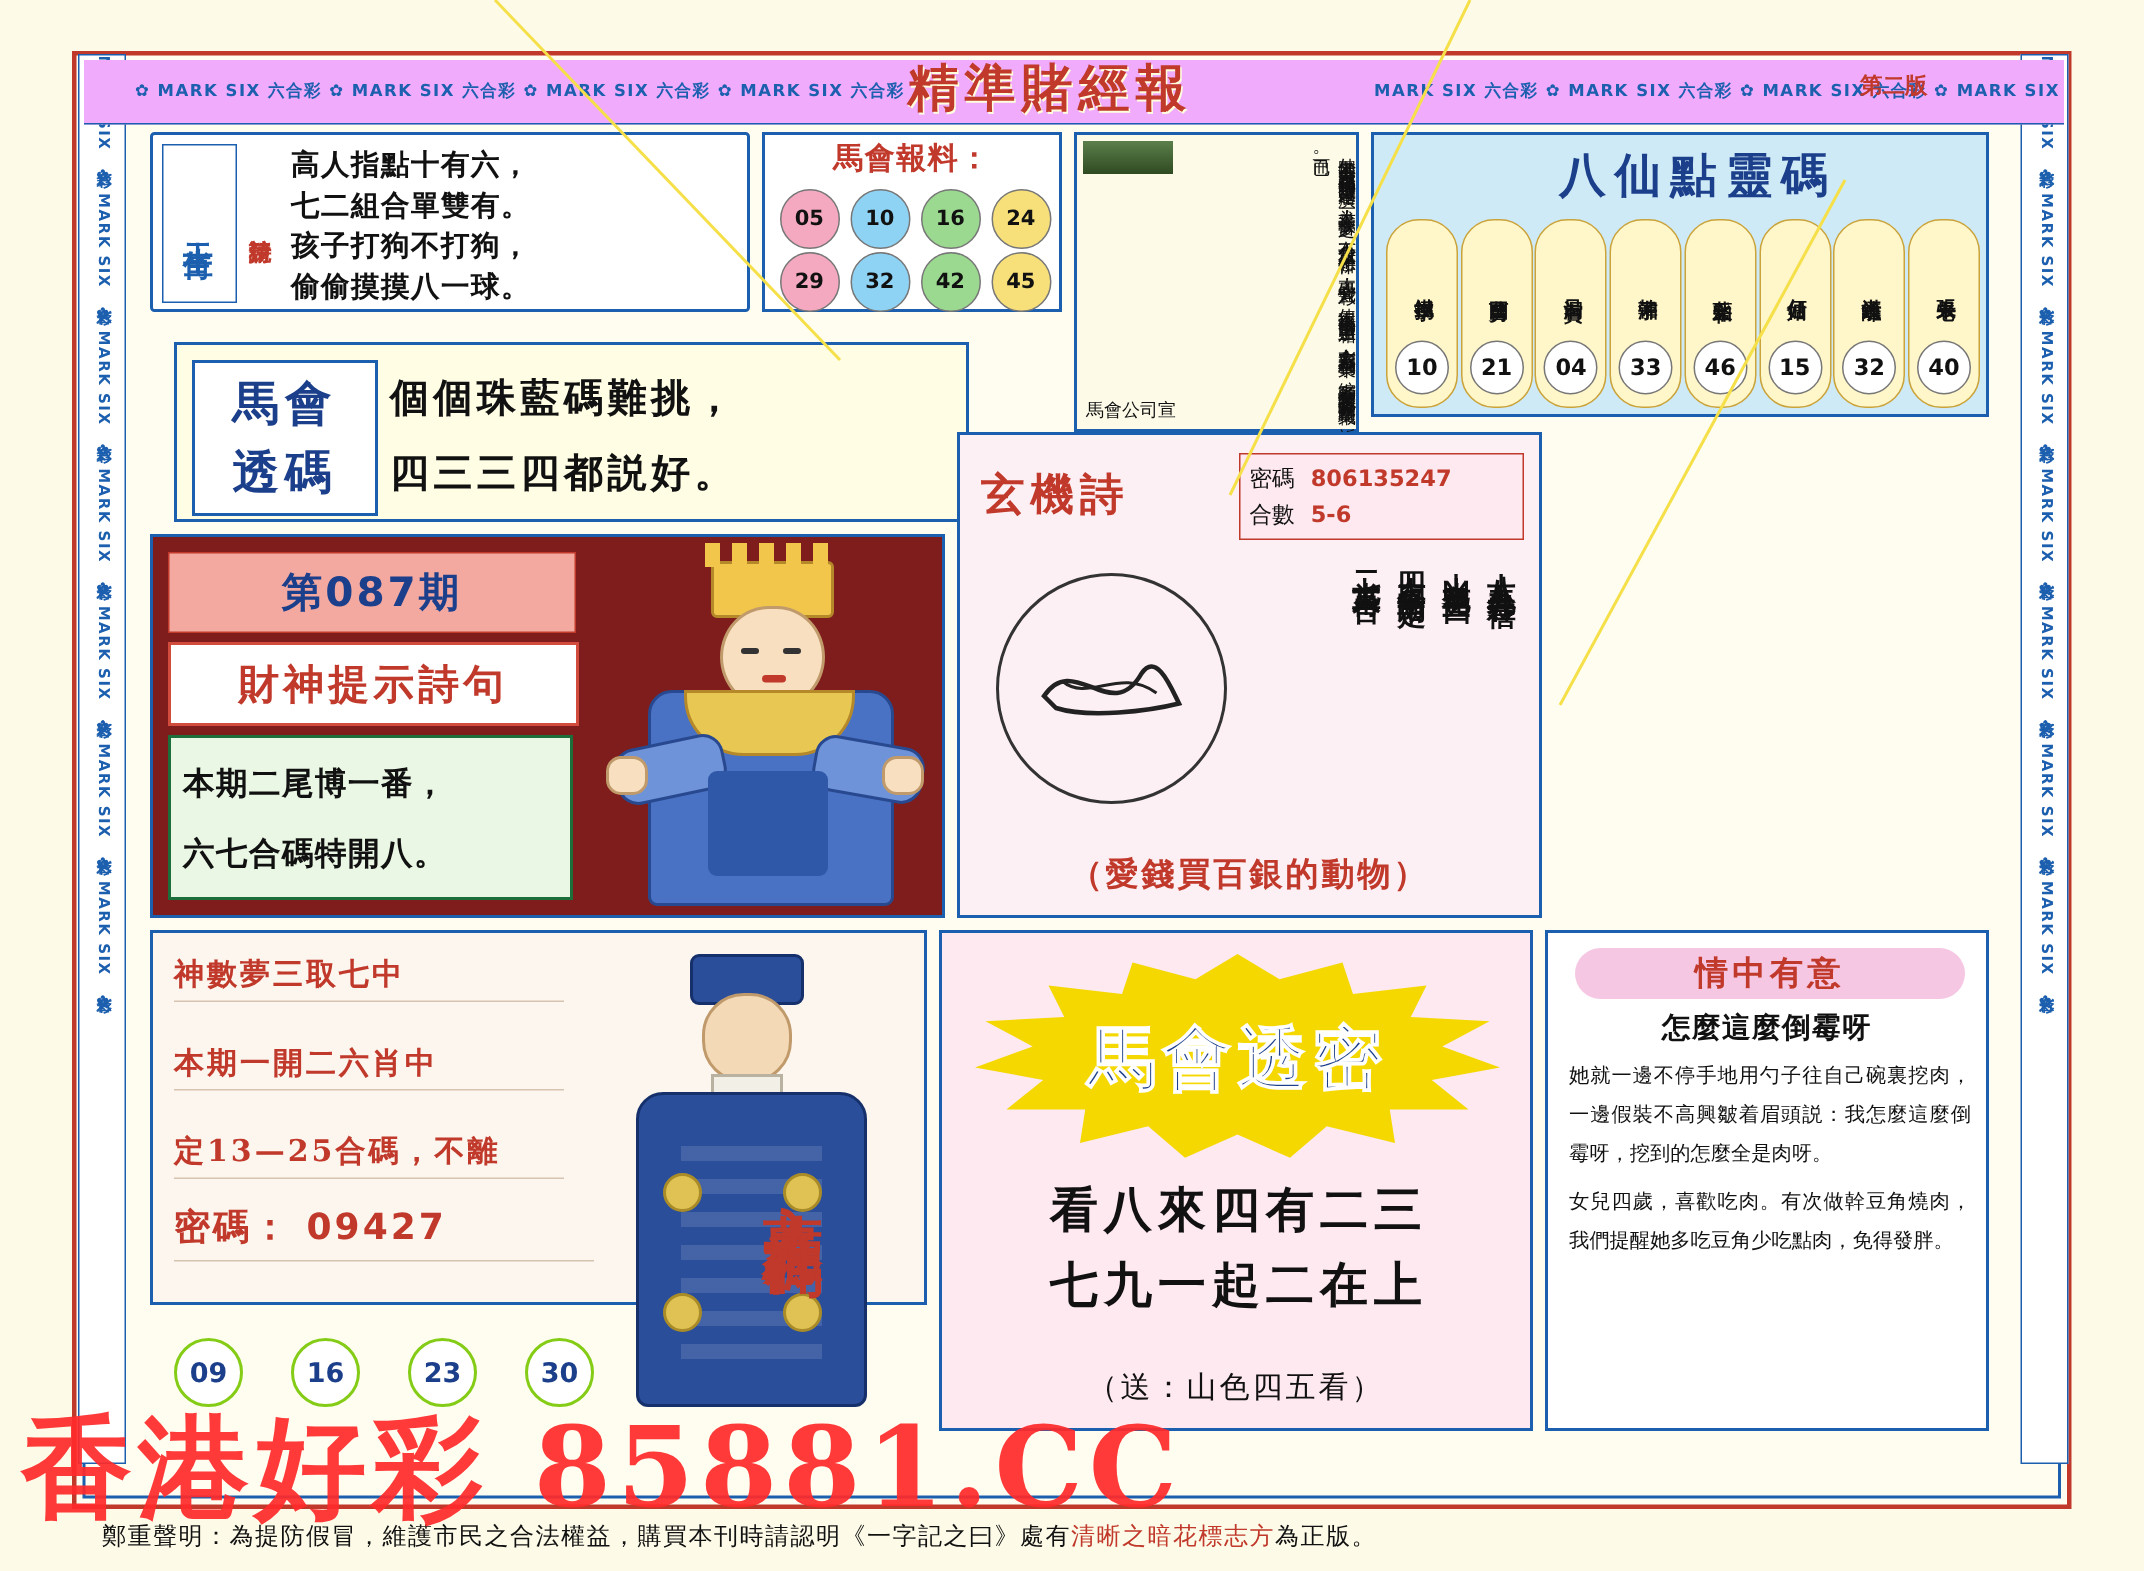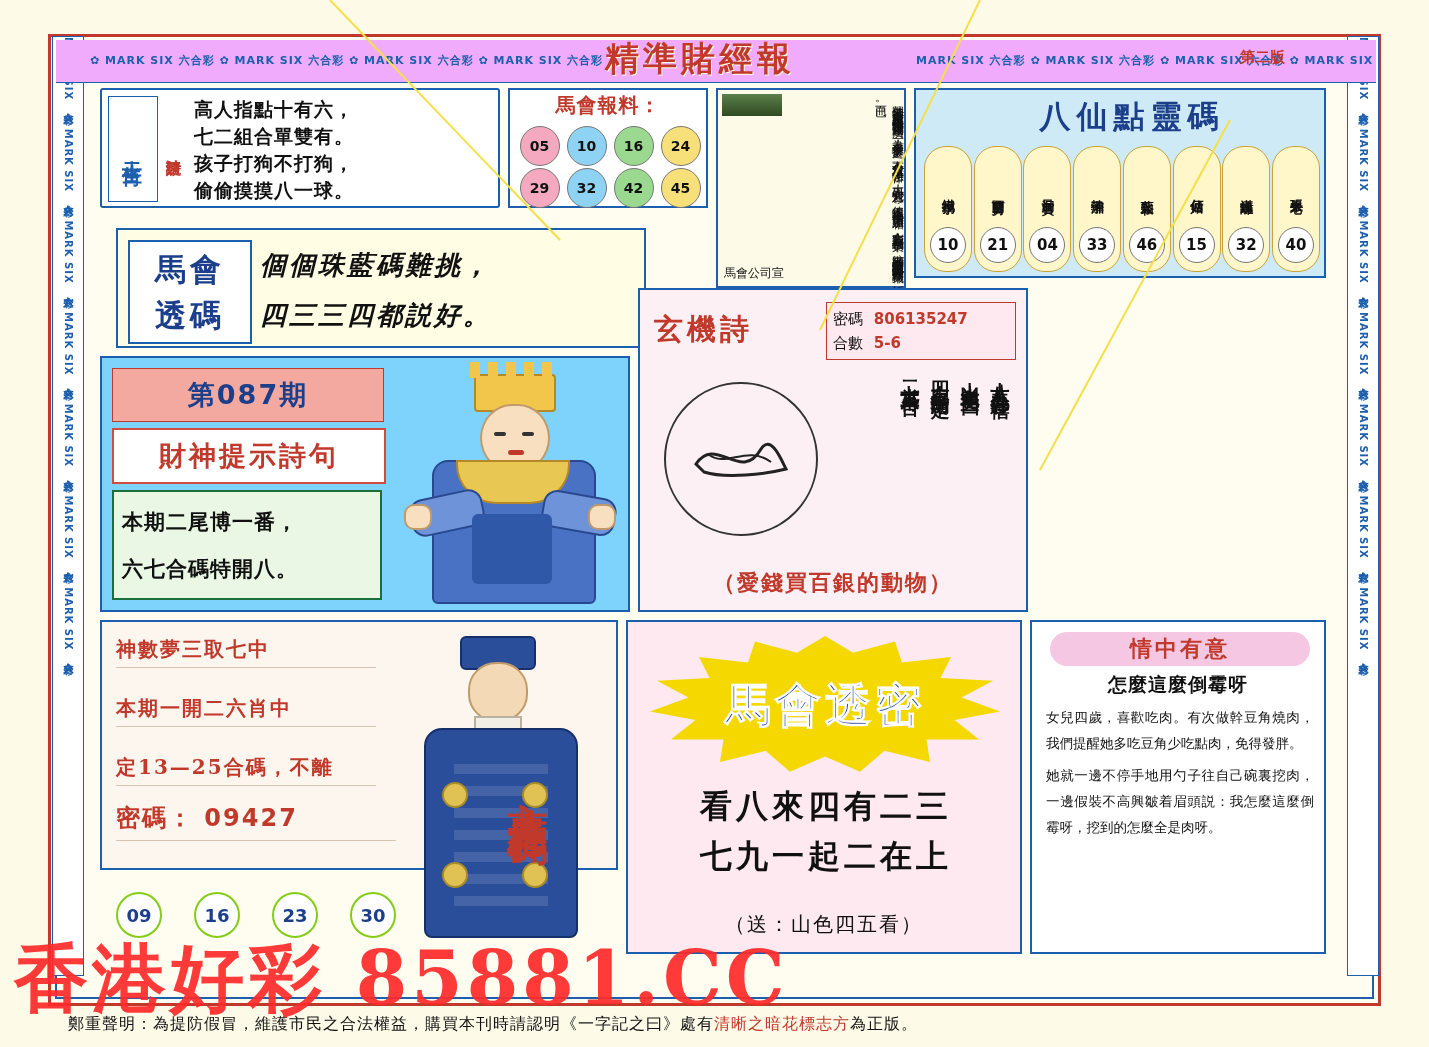--- a/index.html
+++ b/index.html
@@ -156,25 +156,25 @@
     position:absolute;left:10px;top:10px;width:120px;height:100px;
     border:2px solid #1c5fae;background:#fff;
     display:flex;flex-direction:column;align-items:center;justify-content:center;
     font-size:31px;font-weight:bold;color:#1c3f8b;letter-spacing:4px;
     font-family:"DejaVu Serif","Liberation Serif",serif;line-height:46px;
   }
   .toma-poem{
     position:absolute;left:142px;top:10px;width:378px;height:100px;
     display:flex;flex-direction:column;justify-content:space-around;
     font-size:26px;font-weight:bold;color:#111;
-    font-family:"DejaVu Serif","Liberation Serif",serif;letter-spacing:3px;font-style:italic;
+    font-family:"DejaVu Serif","Liberation Serif",serif;letter-spacing:3px;
   }
   
   .b-caishen{left:100px;top:356px;width:530px;height:256px;
-    border:2px solid #1c5fae;background:#7dd3fc;}
+    border:2px solid #1c5fae;background:#7f1d1d;}
   .issue{
     position:absolute;left:10px;top:10px;width:270px;height:52px;
     background:#f4a9a0;border:1px solid #c0392b;
     display:flex;align-items:center;justify-content:center;
     font-size:27px;font-weight:bold;color:#1c3f8b;letter-spacing:2px;
   }
   .caishen-title{
     position:absolute;left:10px;top:70px;width:270px;height:52px;
     background:#fff;border:2px solid #d24c3d;
     display:flex;align-items:center;justify-content:center;
@@ -547,22 +547,22 @@
       <div>看八來四有二三</div>
       <div>七九一起二在上</div>
     </div>
     <div class="toumi-foot">（送：山色四五看）</div>
   </div>
 
   <div class="box b-story">
     <div class="story-title">情中有意</div>
     <div class="story-sub">怎麼這麼倒霉呀</div>
     <div class="story-body">
+      <p>她就一邊不停手地用勺子往自己碗裏挖肉，一邊假裝不高興皺着眉頭説：我怎麼這麼倒霉呀，挖到的怎麼全是肉呀。</p>
       <p>女兒四歲，喜歡吃肉。有次做幹豆角燒肉，我們提醒她多吃豆角少吃點肉，免得發胖。</p>
-      <p>她就一邊不停手地用勺子往自己碗裏挖肉，一邊假裝不高興皺着眉頭説：我怎麼這麼倒霉呀，挖到的怎麼全是肉呀。</p>
     </div>
   </div>
 
   <div class="footer">
     <span>鄭重聲明：為提防假冒，維護市民之合法權益，購買本刊時請認明《一字記之曰》處有</span><span class="red">清晰之暗花標志方</span><span>為正版。</span>
   </div>
 
   <div class="watermark">香港好彩 85881.CC</div>
   <svg class="wm-lines">
     <line x1="330" y1="0" x2="560" y2="240" stroke="#f5e04a" stroke-width="2"></line>

